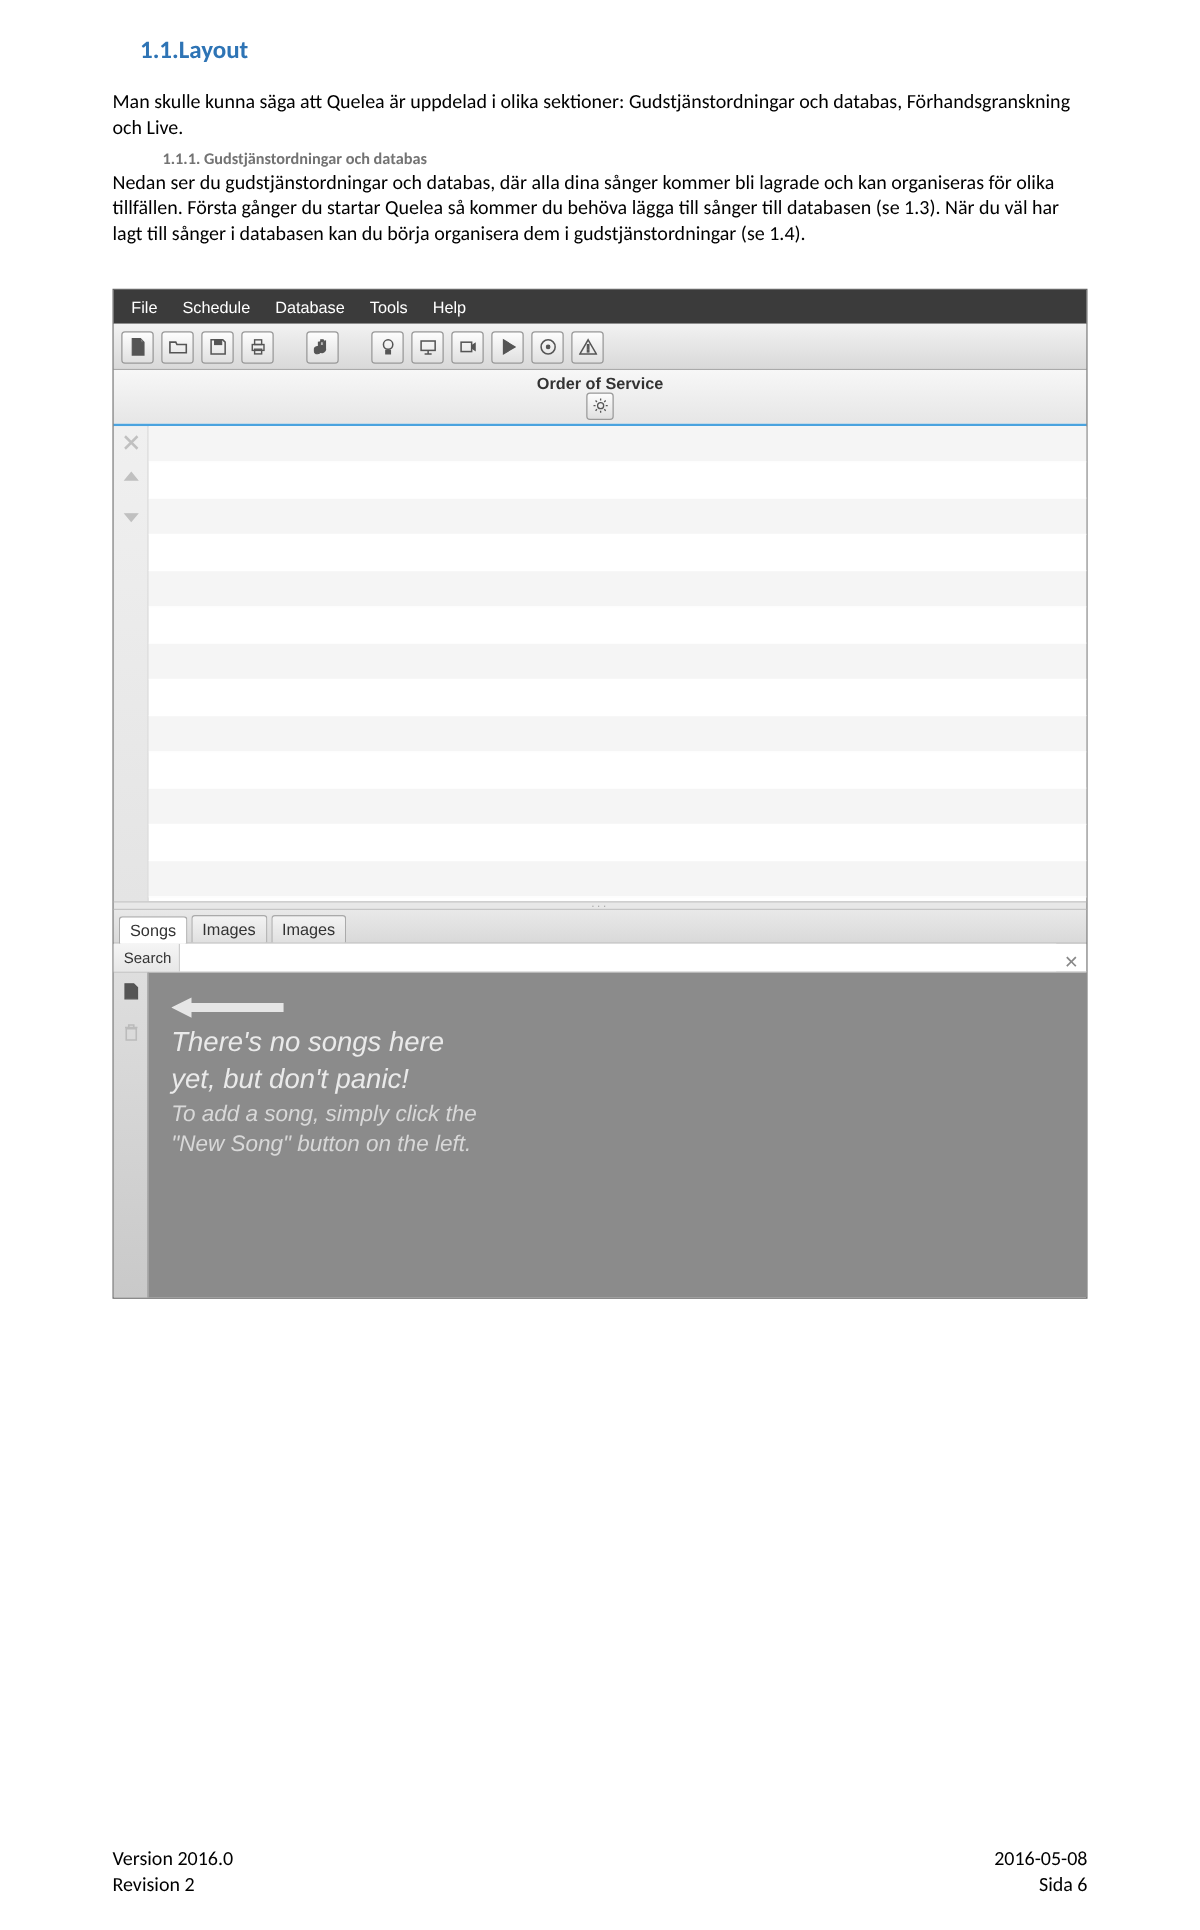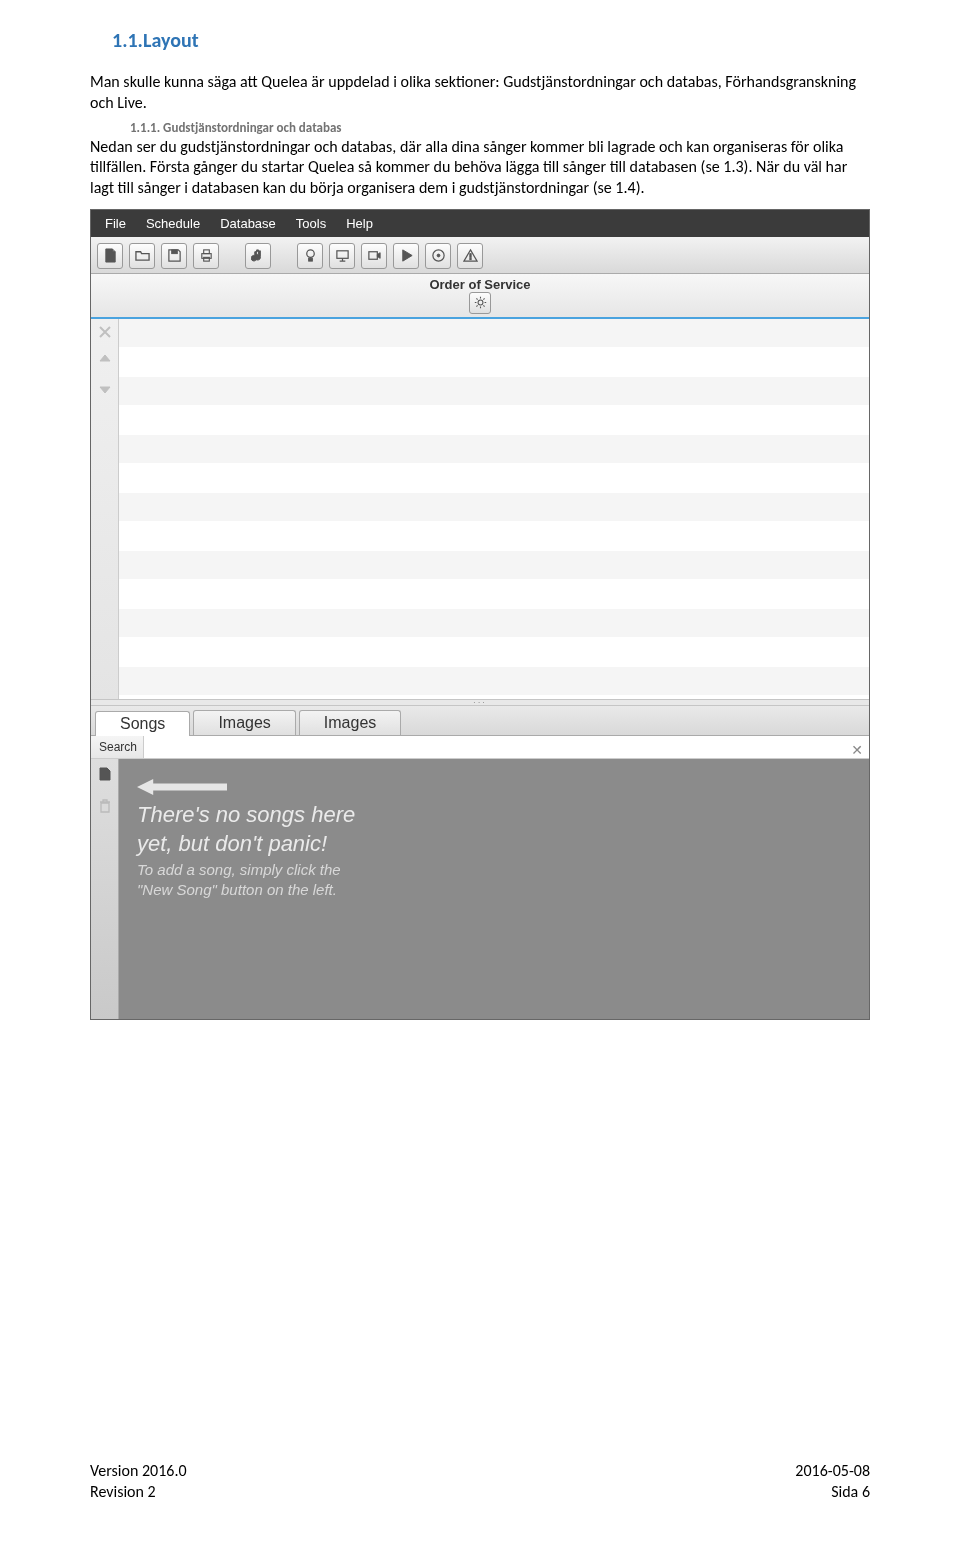--- a/index.html
+++ b/index.html
@@ -27,21 +27,21 @@
     margin-bottom: 2px;
     padding-left: 40px;
   }
   .body-text {
     font-size: 16px;
     line-height: 1.3;
     color: #000;
   }
   
   .shot {
-    margin-top: 10px;
+    margin-top: 32px;
     border: 1px solid #666;
     background: #fff;
     width: 780px;
     display: flex;
     flex-direction: column;
     font-family: "Segoe UI", Arial, sans-serif;
   }
   .menubar {
     background: #3b3b3b;
     color: #fff;
@@ -113,22 +113,22 @@
     color:#888; font-size:8px; letter-spacing:2px;
   }
   .tabsrow {
     display:flex;
     background: linear-gradient(#e9e9e9,#d9d9d9);
     padding: 4px 4px 0 4px;
     gap:3px;
     border-bottom:1px solid #aaa;
   }
   .tab {
-    padding: 3px 24px;
-    font-size: 16px;
+    padding: 3px 8px;
+    font-size: 13px;
     border:1px solid #aaa;
     border-bottom:none;
     border-radius: 3px 3px 0 0;
     background: linear-gradient(#f3f3f3,#e0e0e0);
     color:#333;
   }
   .tab.active {
     background:#fff;
     position:relative; top:1px;
     font-weight: normal;
@@ -166,24 +166,24 @@
   .songsmsg {
     flex:1; color:#fff; padding: 18px 18px 18px 18px;
     font-family:"Segoe UI", Arial, sans-serif;
   }
   .songsmsg .arrow {
     display:flex; align-items:center;
     margin-bottom: 4px;
   }
   .songsmsg .arrow svg { width:90px; height:20px; fill:#e6e6e6; }
   .songsmsg .l1 { font-size:22px; color:#eaeaea; line-height:1.3; }
-  .songsmsg .l2 { font-size:15px; color:#d8d8d8; line-height:1.35; margin-top:2px; }
+  .songsmsg .l2 { font-size:18px; color:#d8d8d8; line-height:1.35; margin-top:2px; }
   .footer {
     position:absolute;
-    bottom: 41px;
+    bottom: 24px;
     left: 90px; right: 90px;
     display:flex; justify-content:space-between;
     font-size:16px;
     color:#000;
   }
   .footer .col { line-height:1.3; }
   .footer .right { text-align:right; }
 </style>
 </head>
 <body>

